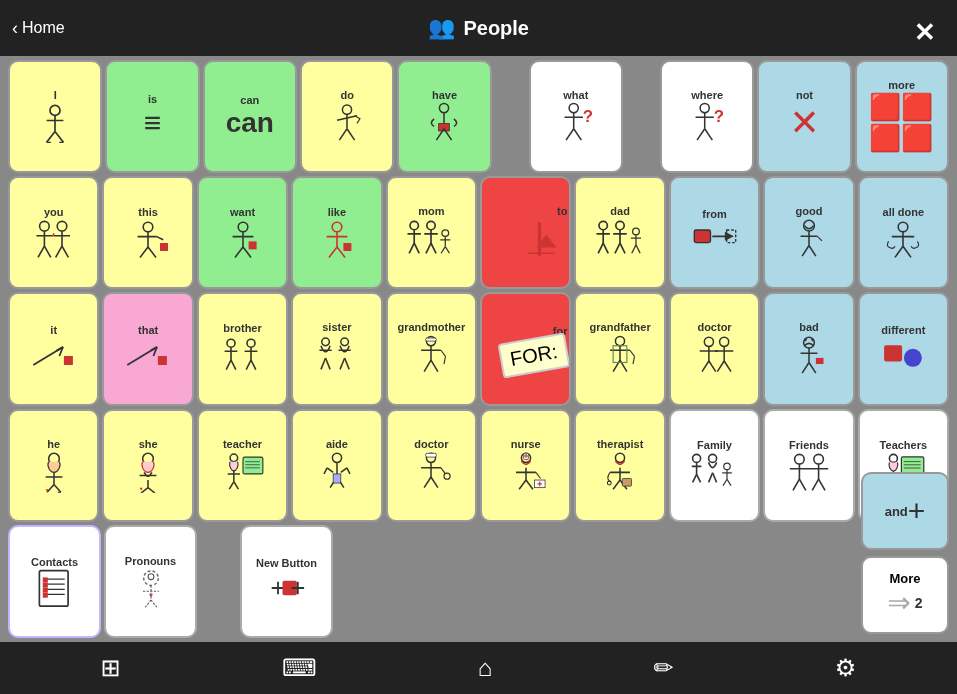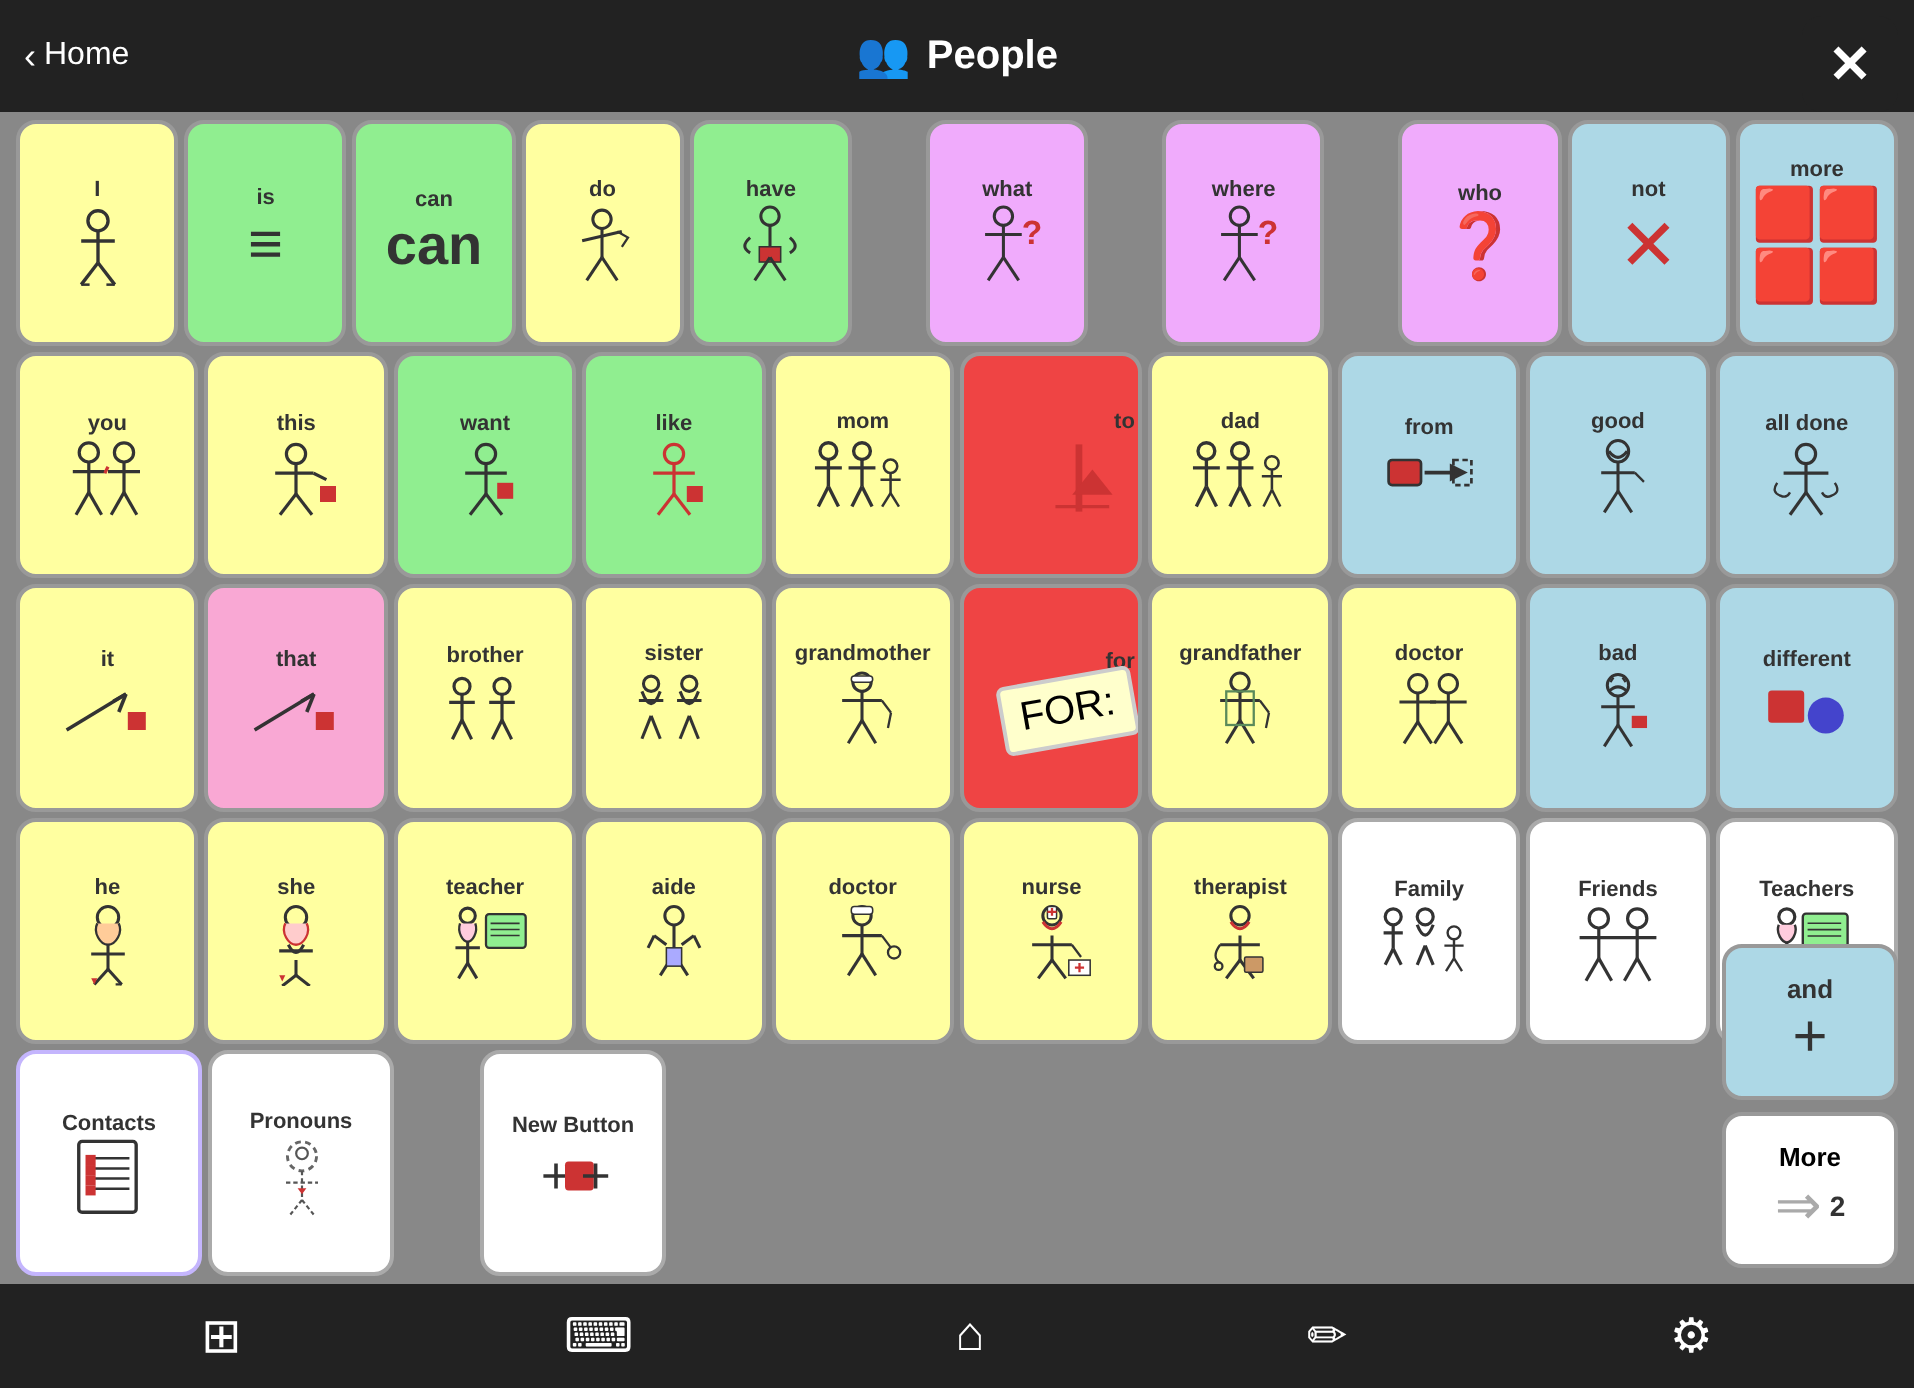--- a/index.html
+++ b/index.html
@@ -110,21 +110,21 @@
       text-align: center;
       color: #333;
       line-height: 1.1;
       margin-bottom: 1px;
     }
 
     
     .bg-yellow { background: #FFFFA0; }
     .bg-green { background: #90EE90; }
     .bg-pink { background: #ef4444; align-items: flex-end; }
-    .bg-purple { background: #f0abfc; margin-left: 34px; }
+    .bg-purple { background: #ffffff; margin-left: 34px; }
     .bg-blue { background: #ADD8E6; }
     .bg-white { background: #FFFFFF; }
     .bg-gray { background: #f9a8d4; }
 
     
     #bottom-bar {
       position: absolute;
       bottom: 0;
       left: 0;
       right: 0;
@@ -171,21 +171,21 @@
     #and-btn {
       position: absolute;
       bottom: 144px;
       right: 8px;
       width: 88px;
       height: 78px;
       background: #ADD8E6;
       border: 2px solid #999;
       border-radius: 10px;
       display: flex;
-      flex-direction: column;
+      flex-direction: row;
       align-items: center;
       justify-content: center;
       cursor: pointer;
     }
     #and-btn .and-label {
       font-size: 13px;
       font-weight: bold;
       color: #333;
     }
     #and-btn .and-plus {
@@ -278,24 +278,20 @@
     <div class="cell bg-purple">
       <div class="cell-label">where</div>
       <svg viewBox="0 0 50 55" width="52" height="42">
         <circle cx="22" cy="8" r="6" fill="none" stroke="#333" stroke-width="2"></circle>
         <line x1="22" y1="14" x2="22" y2="35" stroke="#333" stroke-width="2"></line>
         <line x1="10" y1="20" x2="34" y2="20" stroke="#333" stroke-width="2"></line>
         <line x1="22" y1="35" x2="12" y2="50" stroke="#333" stroke-width="2"></line>
         <line x1="22" y1="35" x2="32" y2="50" stroke="#333" stroke-width="2"></line>
         <text x="34" y="26" font-size="22" fill="#cc3333" font-weight="bold">?</text>
       </svg>
-    </div>
-    <div class="cell bg-purple">
-      <div class="cell-label">who</div>
-      <div style="font-size:32px;">❓</div>
     </div>
     <div class="cell bg-blue">
       <div class="cell-label">not</div>
       <div style="font-size:36px;color:#cc3333;">✕</div>
     </div>
     <div class="cell bg-blue">
       <div class="cell-label">more</div>
       <div style="font-size:26px;">🟥🟥<br>🟥🟥</div>
     </div>
   </div>

